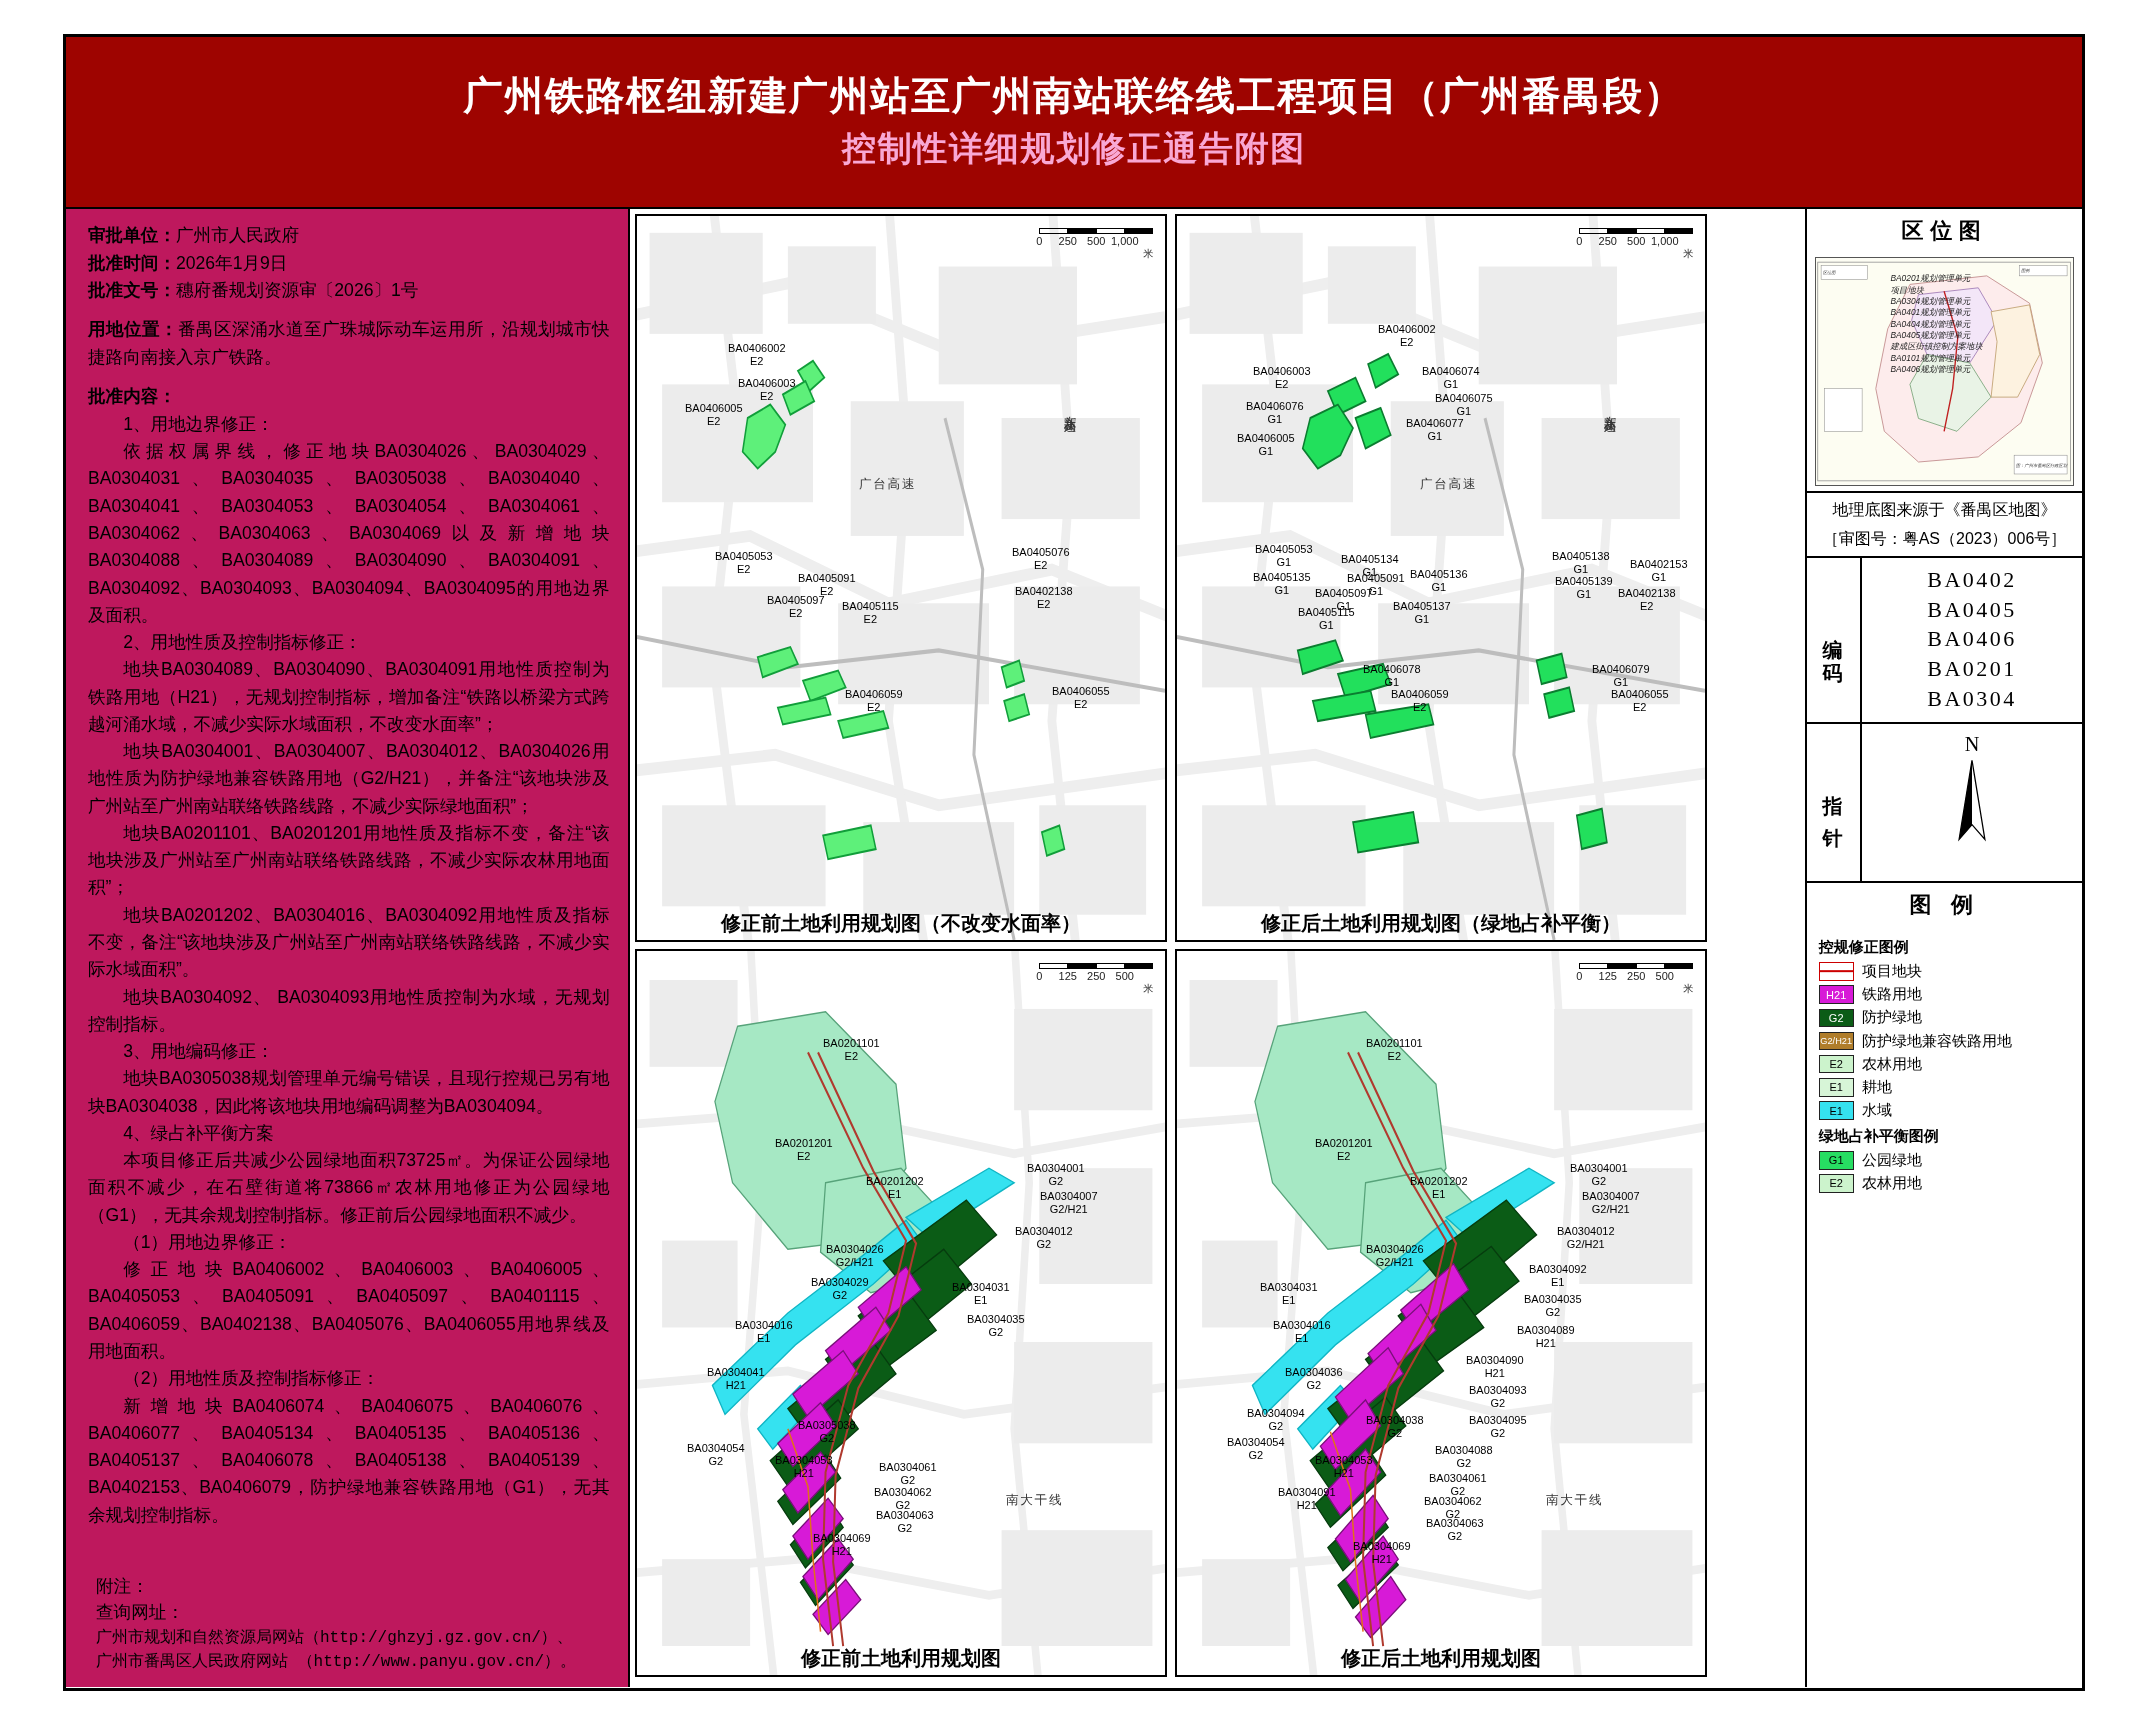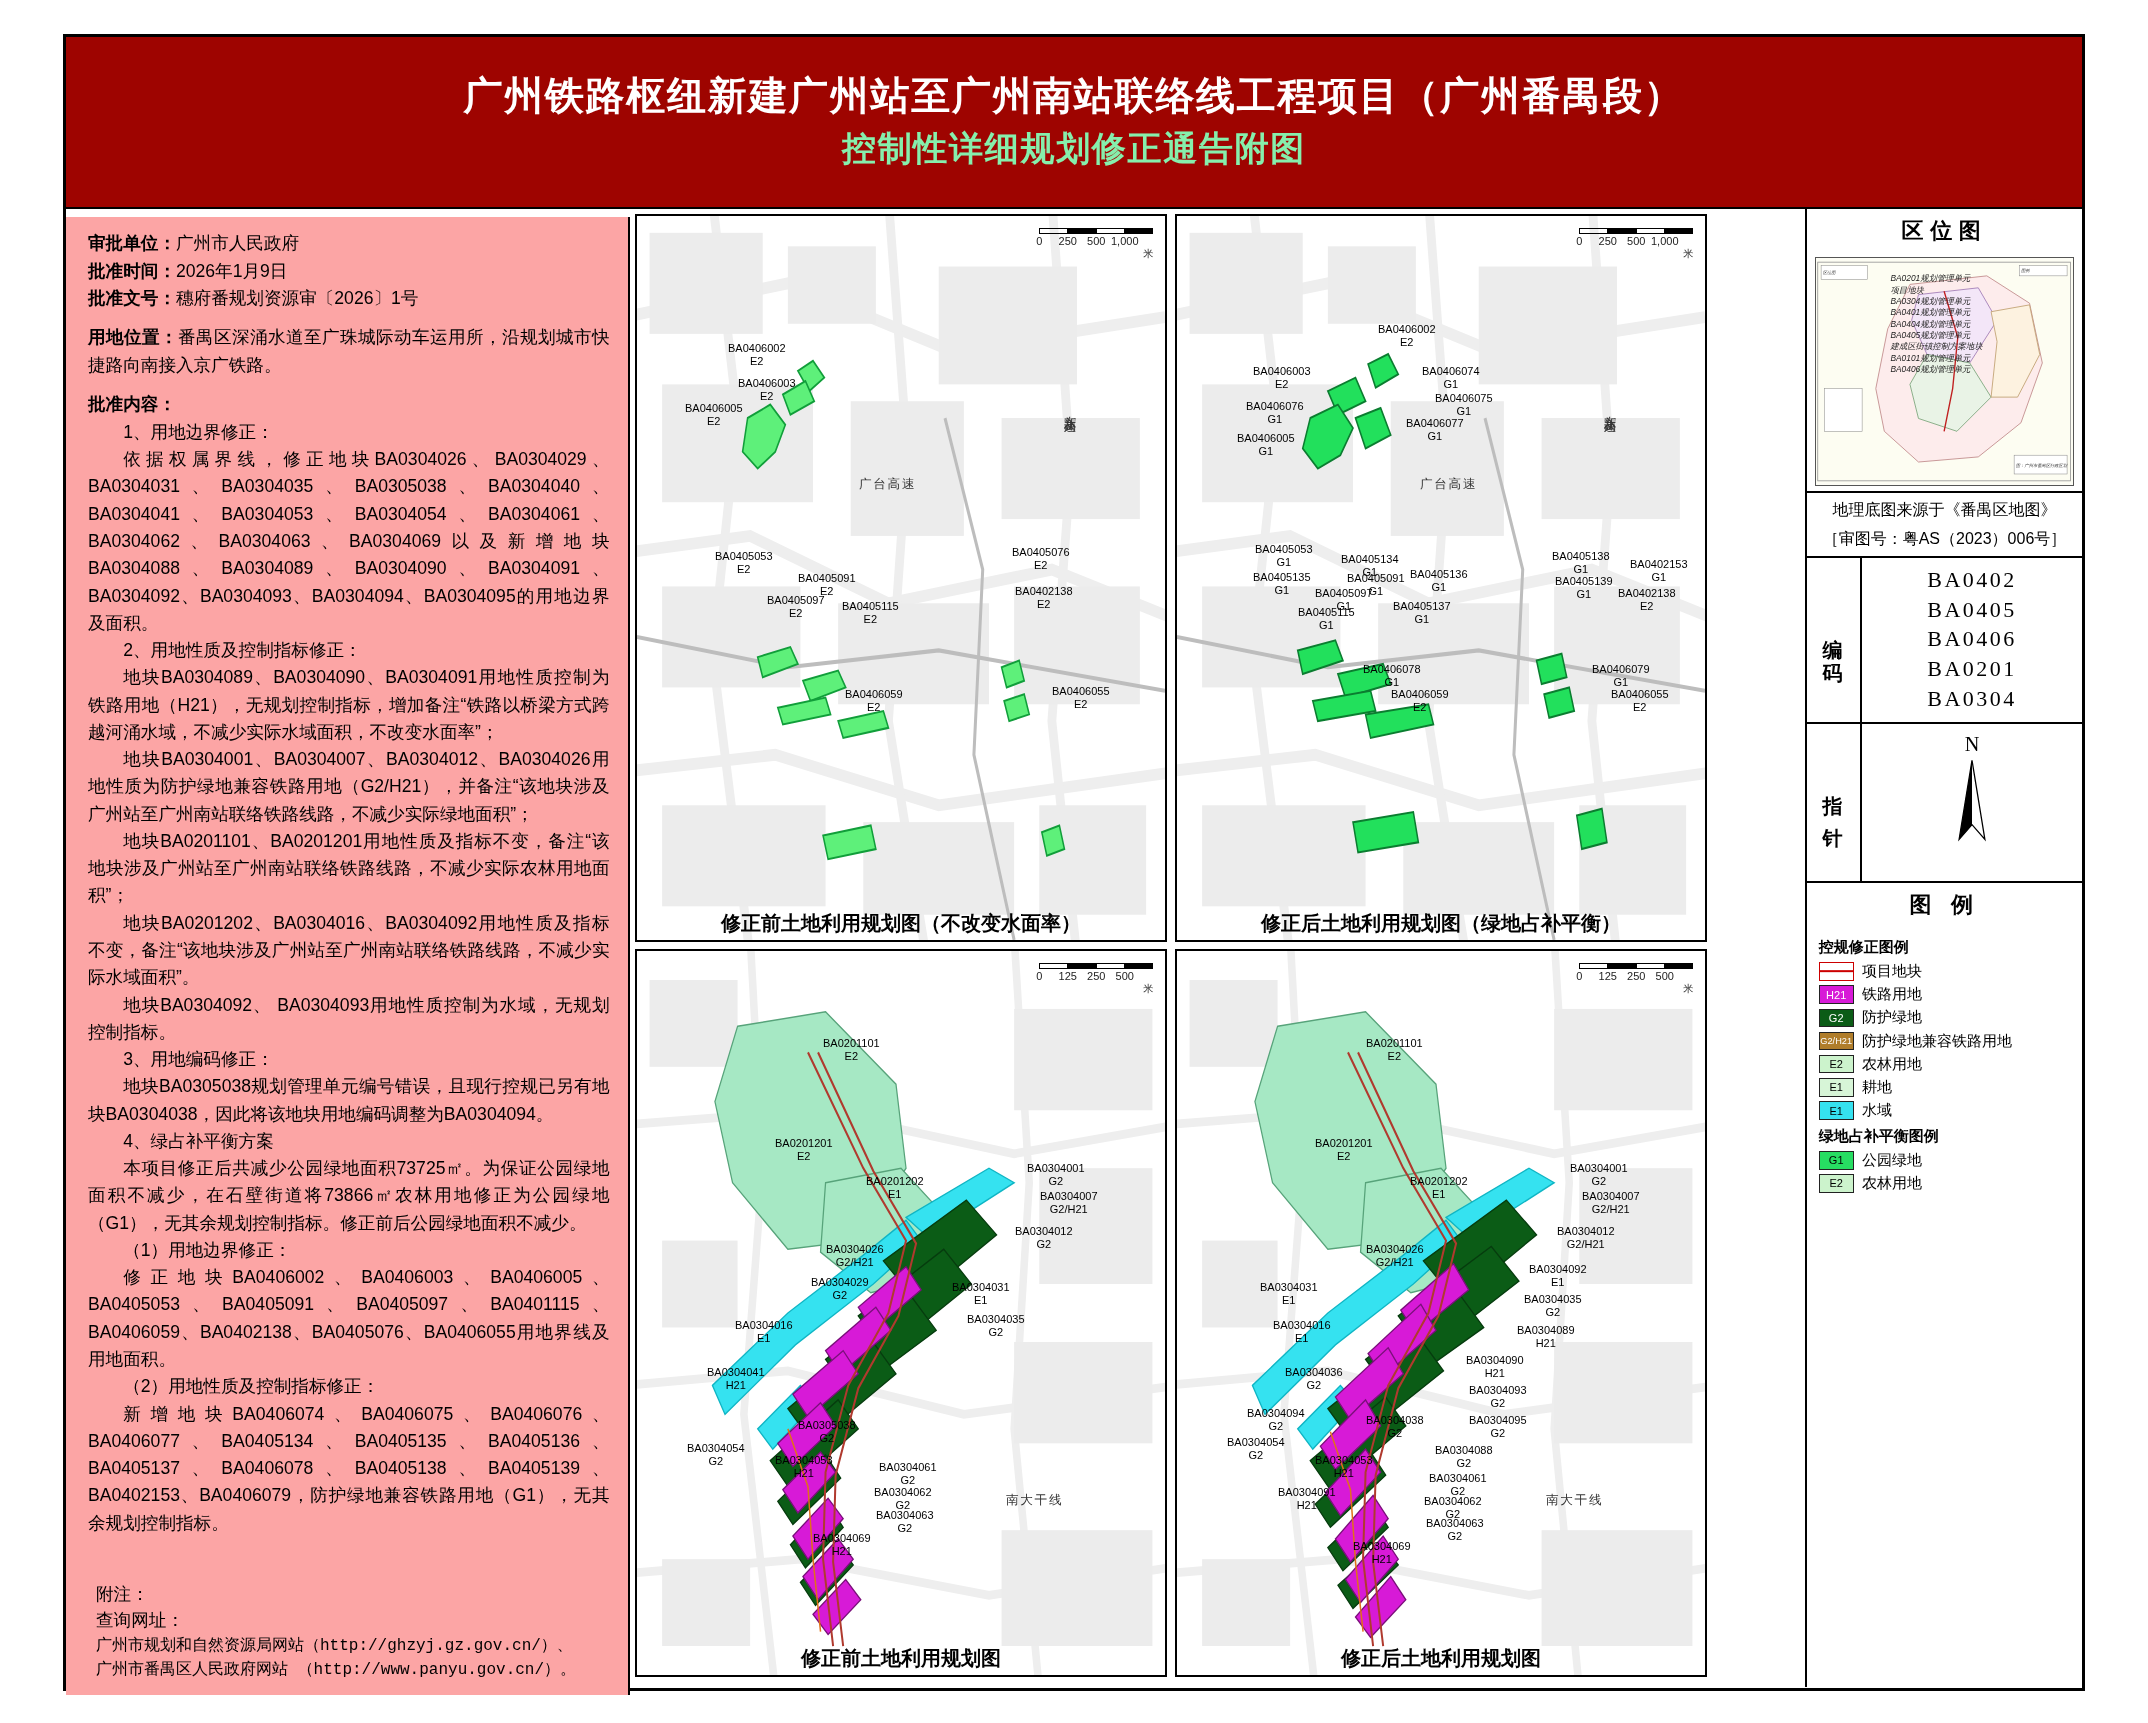--- a/index.html
+++ b/index.html
@@ -1,24 +1,24 @@
 <!DOCTYPE html>
 <html style="font-size:13.4px"><head>
 <meta charset="utf-8">
 <style>
   html,body{margin:0;padding:0;background:#ffffff;}
   body{font-family:"Liberation Sans","DejaVu Sans",sans-serif;}
   #page{position:relative;width:2148px;height:1723px;background:#fff;box-sizing:border-box;padding:0;}
   .sheet{position:absolute;left:63px;top:34px;width:2022px;height:1657px;border:3.4px solid #000;box-sizing:border-box;background:#fff;}
   .titlebar{position:absolute;left:0;top:0;width:100%;height:172px;background:#9e0400;box-sizing:border-box;border-bottom:2.5px solid #000;display:flex;flex-direction:column;align-items:center;justify-content:center;}
   .title1{color:#fff;font-size:39px;font-weight:bold;letter-spacing:1.7px;line-height:1.35;}
-  .title2{color:#86efac;font-size:34px;font-weight:bold;letter-spacing:1.7px;line-height:1.5;}
+  .title2{color:#f9a8d4;font-size:34px;font-weight:bold;letter-spacing:1.7px;line-height:1.5;}
   .body{position:absolute;left:0;top:172px;width:100%;height:1478px;}
   
-  .leftpanel{position:absolute;left:0;top:0;width:564px;height:100%;background:#fca5a5;border-right:2.5px solid #000;box-sizing:border-box;padding:13.4px 18.5px 8.4px 22px;overflow:hidden;margin-top:8px;}
+  .leftpanel{position:absolute;left:0;top:0;width:564px;height:100%;background:#be185d;border-right:2.5px solid #000;box-sizing:border-box;padding:13.4px 18.5px 8.4px 22px;overflow:hidden;}
   .lp-line{font-size:17.6px;line-height:1.55;color:#000;}
   .lp-strong{font-weight:bold;}
   .lp-block{margin-top:11.7px;font-size:17.6px;line-height:1.58;color:#000;text-align:justify;}
   .lp-indent{text-indent:2em;}
   .lp-note{position:absolute;left:30px;bottom:13.4px;width:520px;font-size:17.6px;line-height:1.5;}
   .mono{font-family:"Liberation Mono","DejaVu Sans Mono",monospace;font-size:16px;}
   
   .maps{position:absolute;left:564px;top:0;right:277px;height:100%;}
   .mapcell{position:absolute;border:2.5px solid #000;box-sizing:border-box;background:#fff;overflow:hidden;}
   .m-tl{left:5px;top:5px;width:532px;height:728px;}

